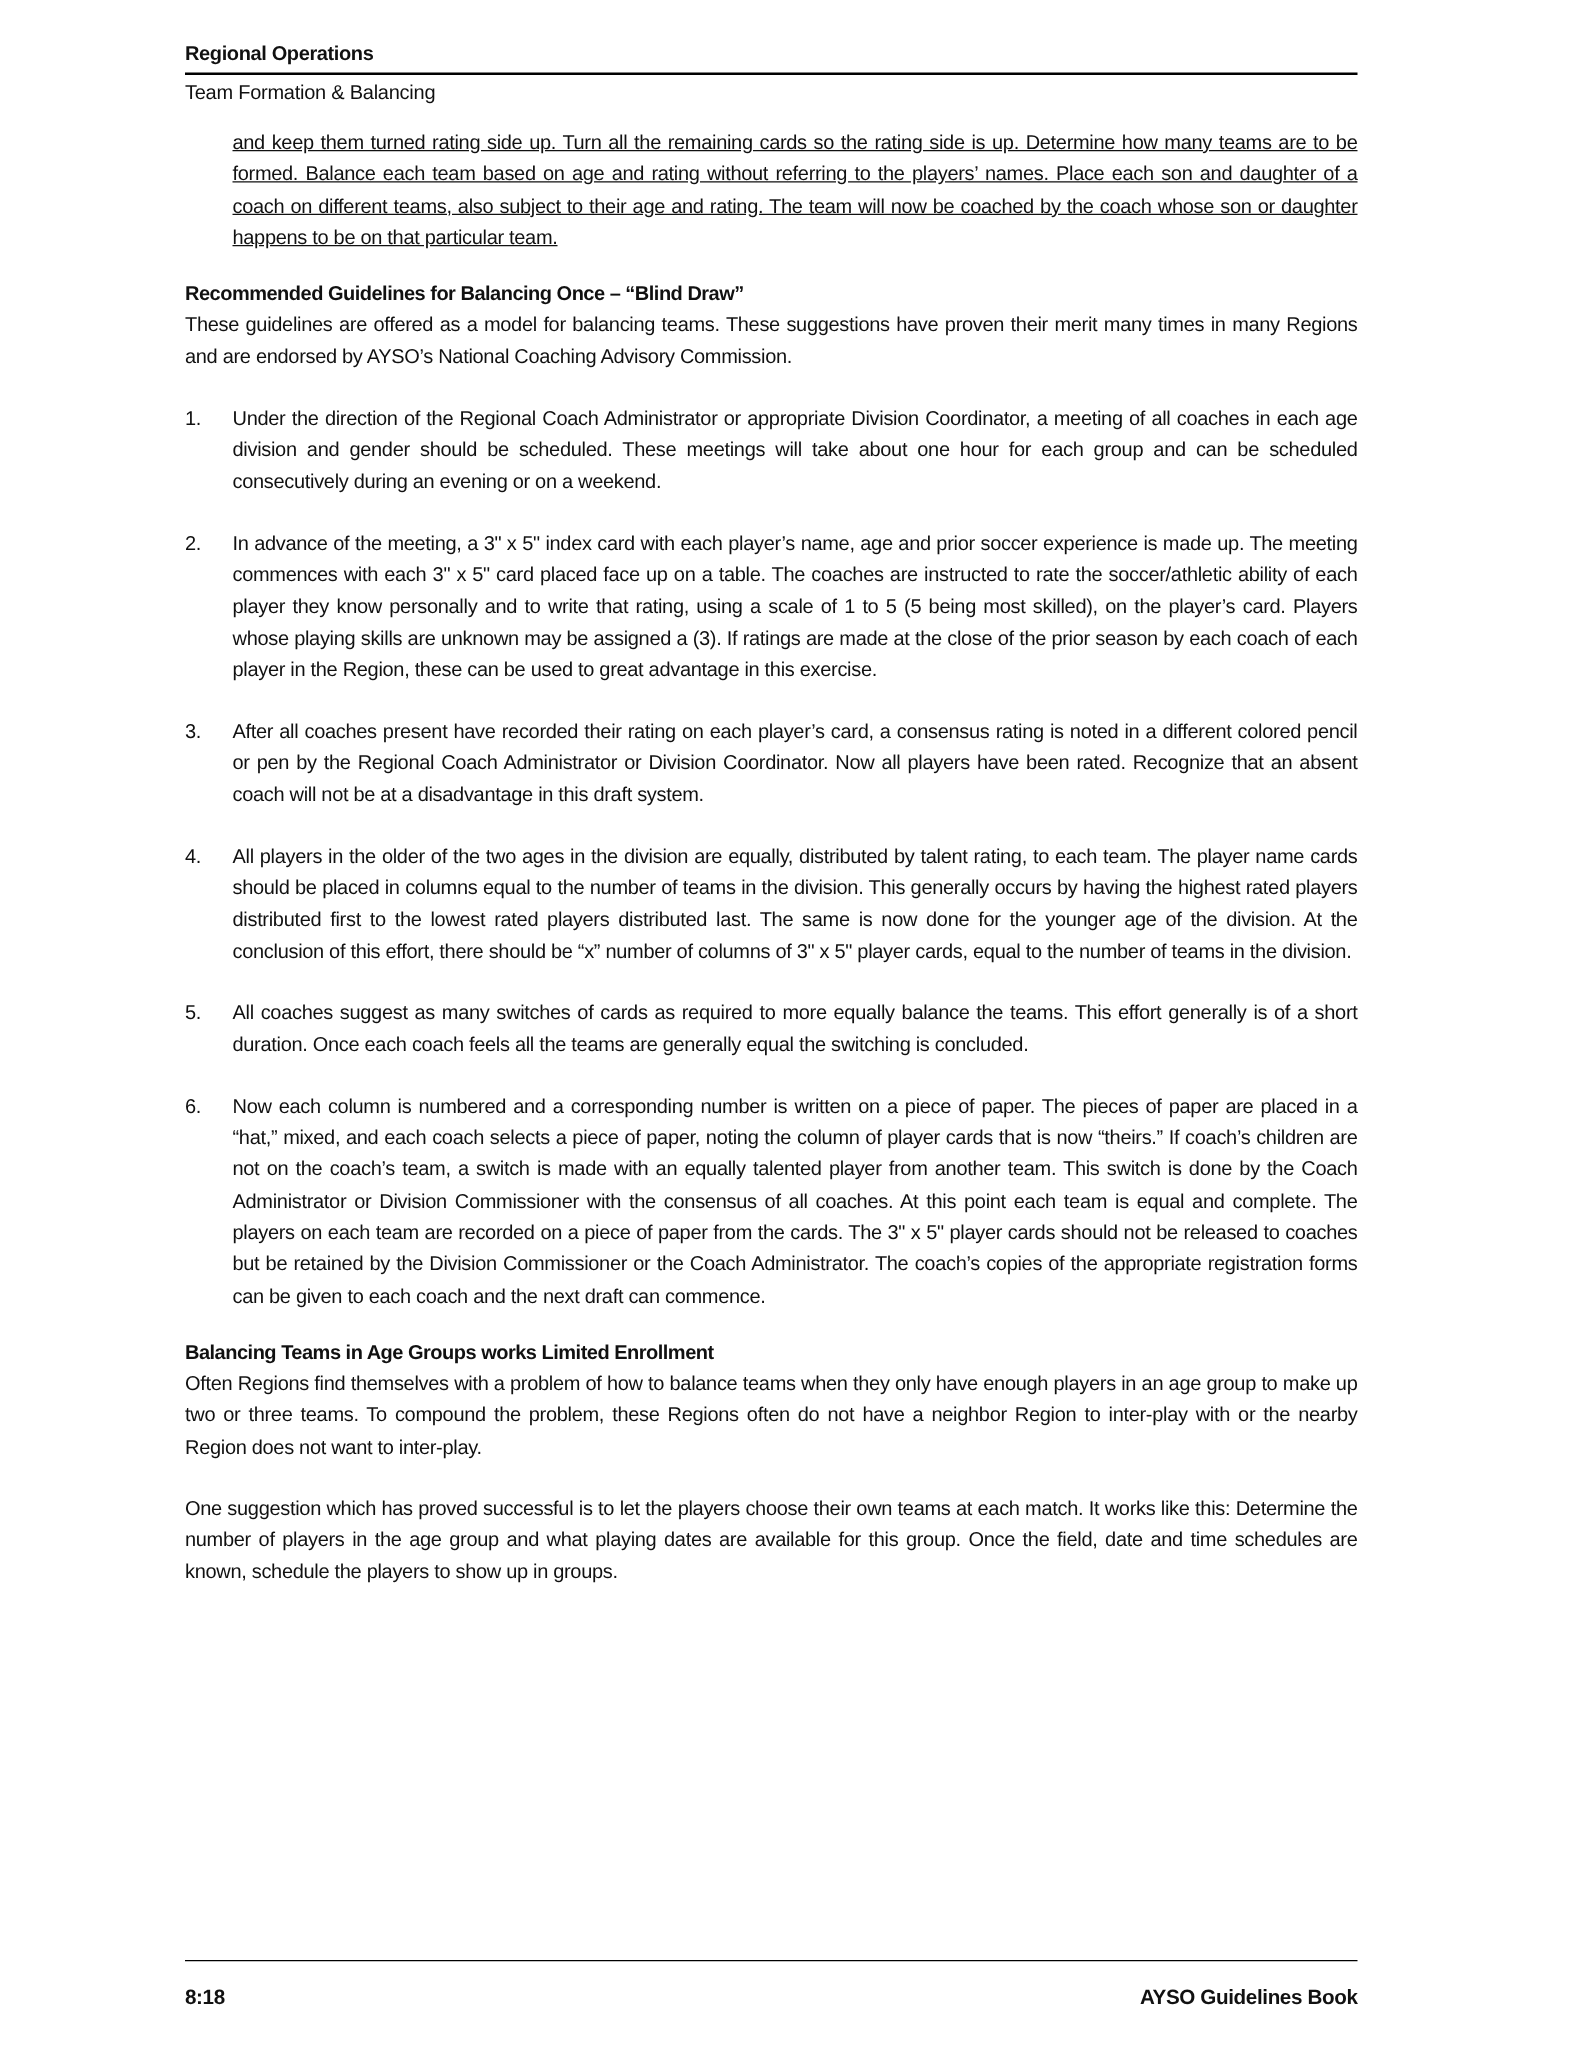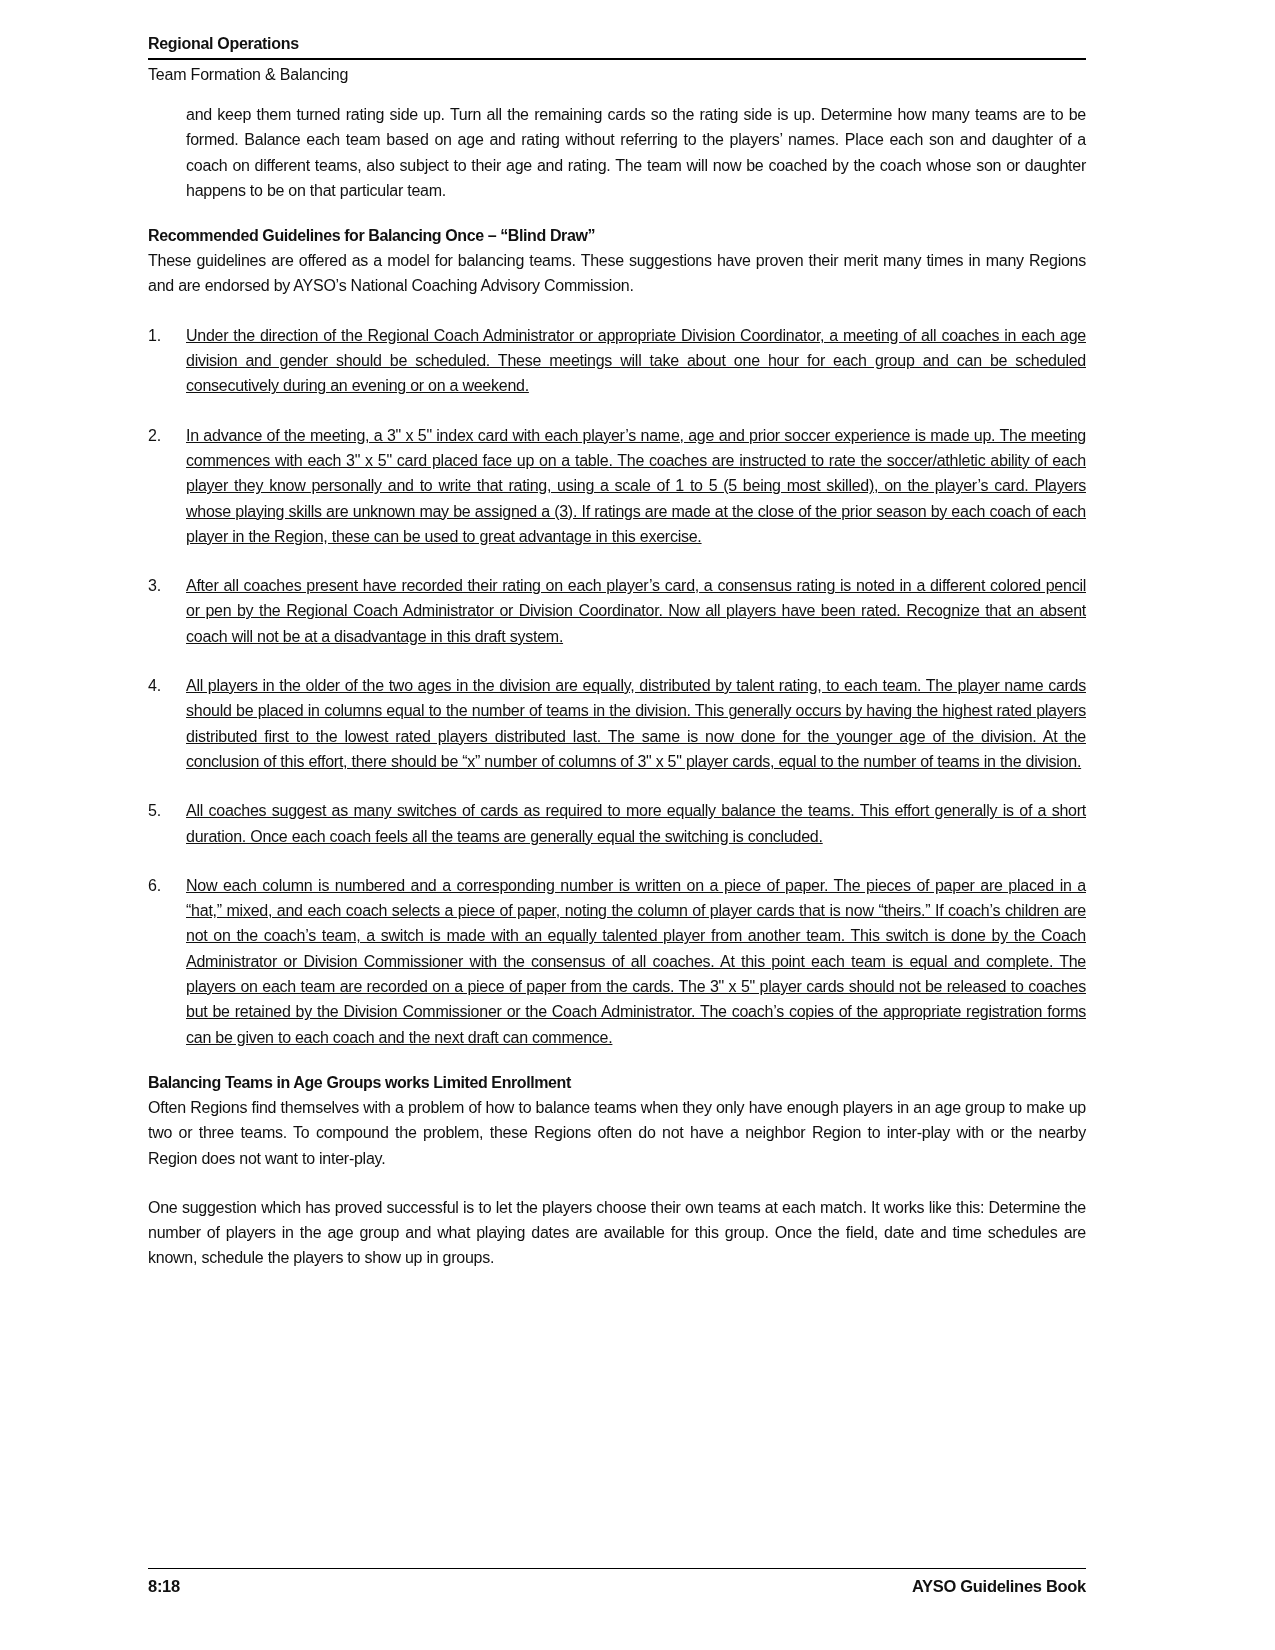--- a/index.html
+++ b/index.html
@@ -2,31 +2,31 @@
 <html><head>
 <meta charset="utf-8">
 <style>
   html, body { margin:0; padding:0; background:#fff; }
   body { width:1275px; height:1650px; position:relative; font-family:"Liberation Sans", sans-serif; color:#111; }
   .page { position:absolute; left:148px; top:34px; width:938px; }
   .hdr-title { font-weight:bold; font-size:16px; letter-spacing:-0.3px; line-height:20px; }
   .hdr-rule { border-top:2px solid #000; margin-top:4px; }
   .hdr-sub { font-size:16px; line-height:26px; margin-top:2px; letter-spacing:-0.2px; }
   .body { font-size:16px; line-height:25.3px; letter-spacing:-0.25px; text-align:justify; }
-  .cont { margin-left:38px; margin-top:14px; }
+  .cont { margin-left:38px; margin-top:14px;text-decoration:underline; }
   h2 { font-size:16px; font-weight:bold; margin:20px 0 0 0; line-height:25px; letter-spacing:-0.4px; }
   p { margin:0; }
   .gap { margin-top:24px; }
   ol { list-style:none; margin:24px 0 0 0; padding:0; }
   li { display:flex; margin-bottom:24px; }
   .num { width:38px; flex:none; }
-  .txt { flex:1;text-decoration:underline; }
+  .txt { flex:1; }
   .footer { position:absolute; left:148px; top:1568px; width:938px; }
   .ftr-rule { border-top:1.5px solid #000; }
-  .ftr-row { display:flex; justify-content:space-between; font-weight:bold; font-size:16.5px; margin-top:8px; letter-spacing:-0.3px;gap:30px; }
+  .ftr-row { display:flex; justify-content:space-between; font-weight:bold; font-size:16.5px; margin-top:20px; letter-spacing:-0.3px;gap:30px; }
 </style>
 </head>
 <body>
 
 <div class="page">
   <div>
     <div class="hdr-title">Regional Operations</div>
     <div class="hdr-rule"></div>
     <div class="hdr-sub">Team Formation &amp; Balancing</div>
   </div>

